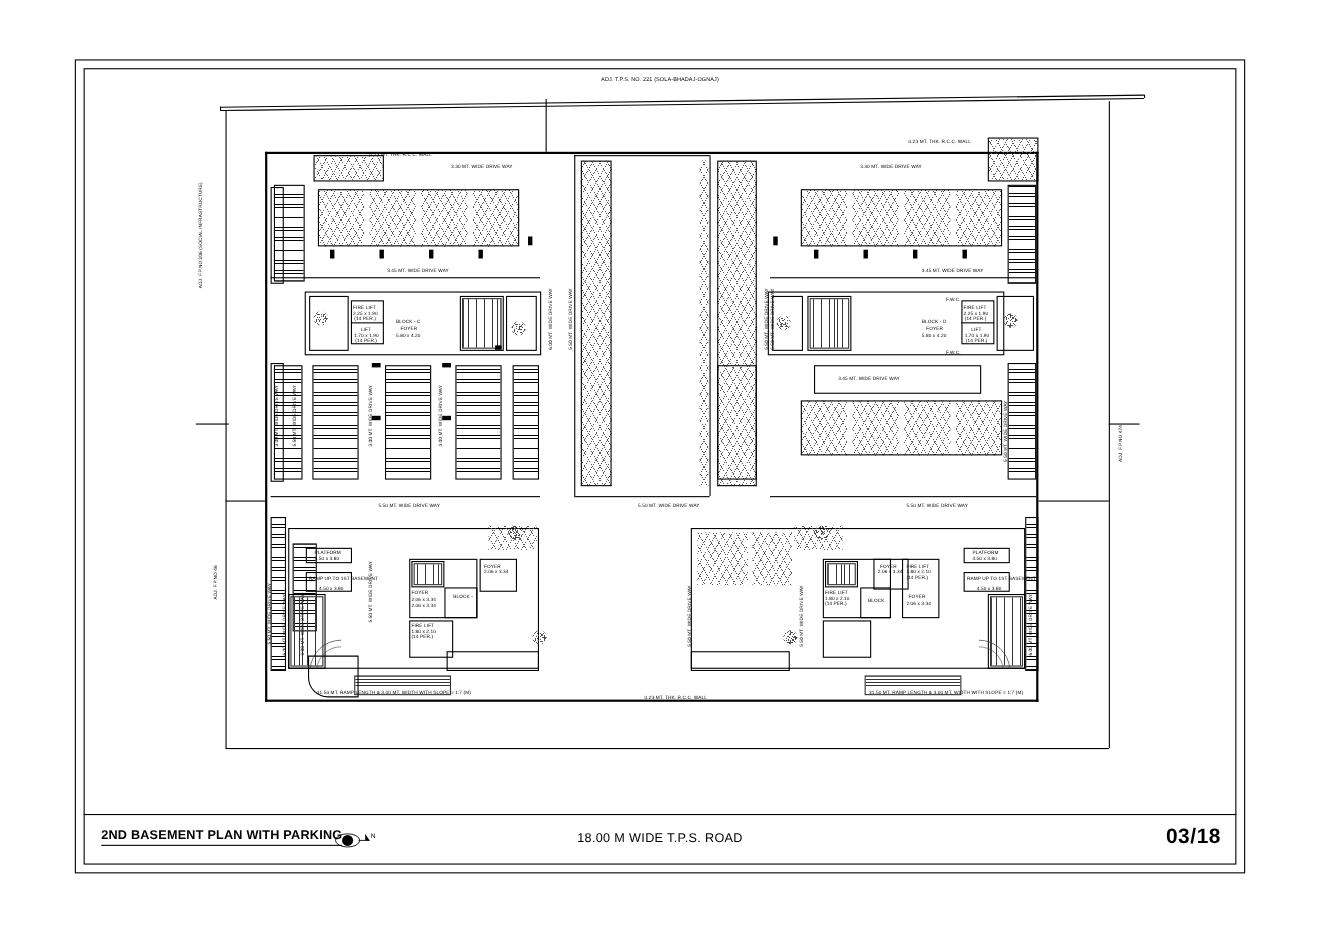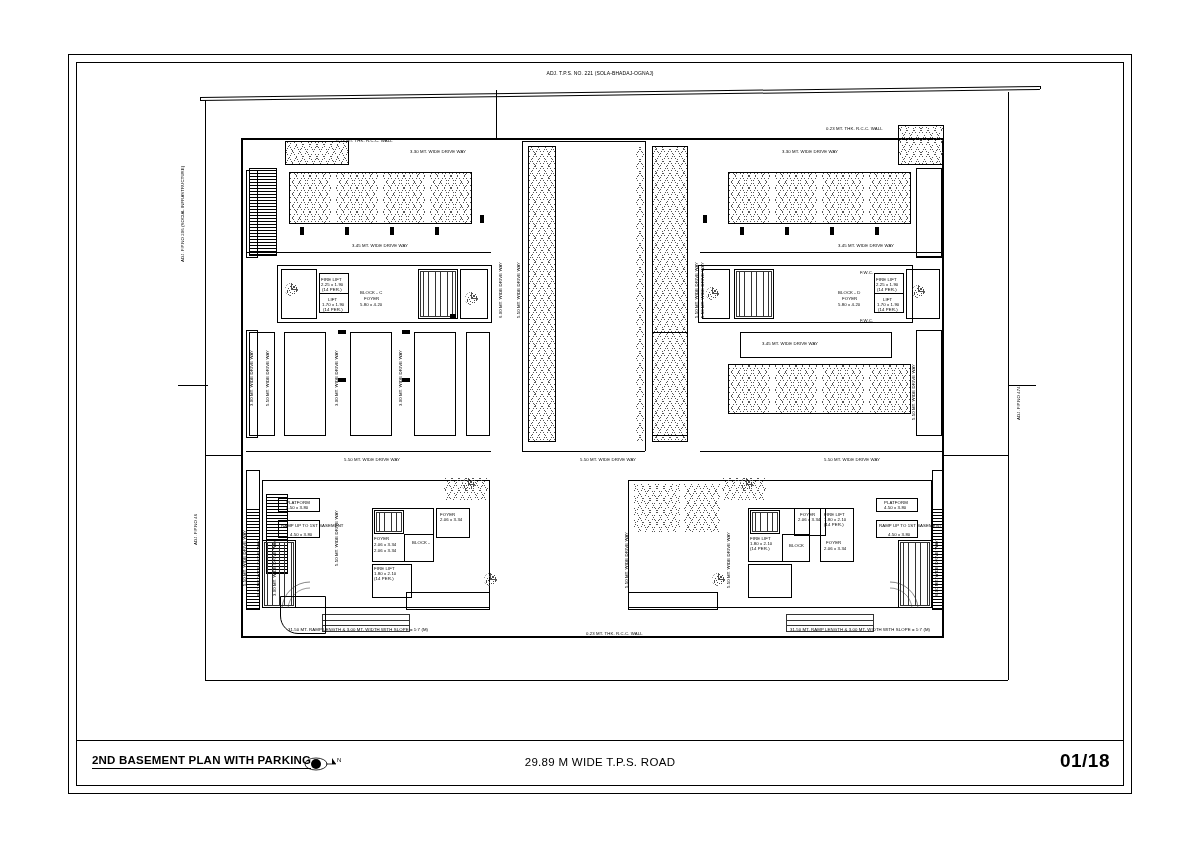--- a/index.html
+++ b/index.html
@@ -455,17 +455,17 @@
     <div class="title-left">2ND BASEMENT PLAN WITH PARKING</div>
     <div class="north-mark">
       <svg width="42" height="22" viewBox="0 0 42 22">
         <ellipse cx="14" cy="11" rx="11" ry="6" fill="none" stroke="#000" stroke-width="0.8"></ellipse>
         <ellipse cx="14" cy="11" rx="5" ry="5" fill="#000"></ellipse>
         <path d="M24,11 L34,11" stroke="#000" stroke-width="0.8"></path>
         <path d="M30,5 L34,11 L30,11 Z" fill="#000"></path>
         <text x="35" y="9" font-size="6" font-family="Liberation Sans, sans-serif">N</text>
       </svg>
     </div>
-    <div class="title-center">29.89 M WIDE T.P.S. ROAD</div>
-    <div class="title-right">01/18</div>
+    <div class="title-center">18.00 M WIDE T.P.S. ROAD</div>
+    <div class="title-right">03/18</div>
   </div>
 
 </div>
 
 </body></html>

